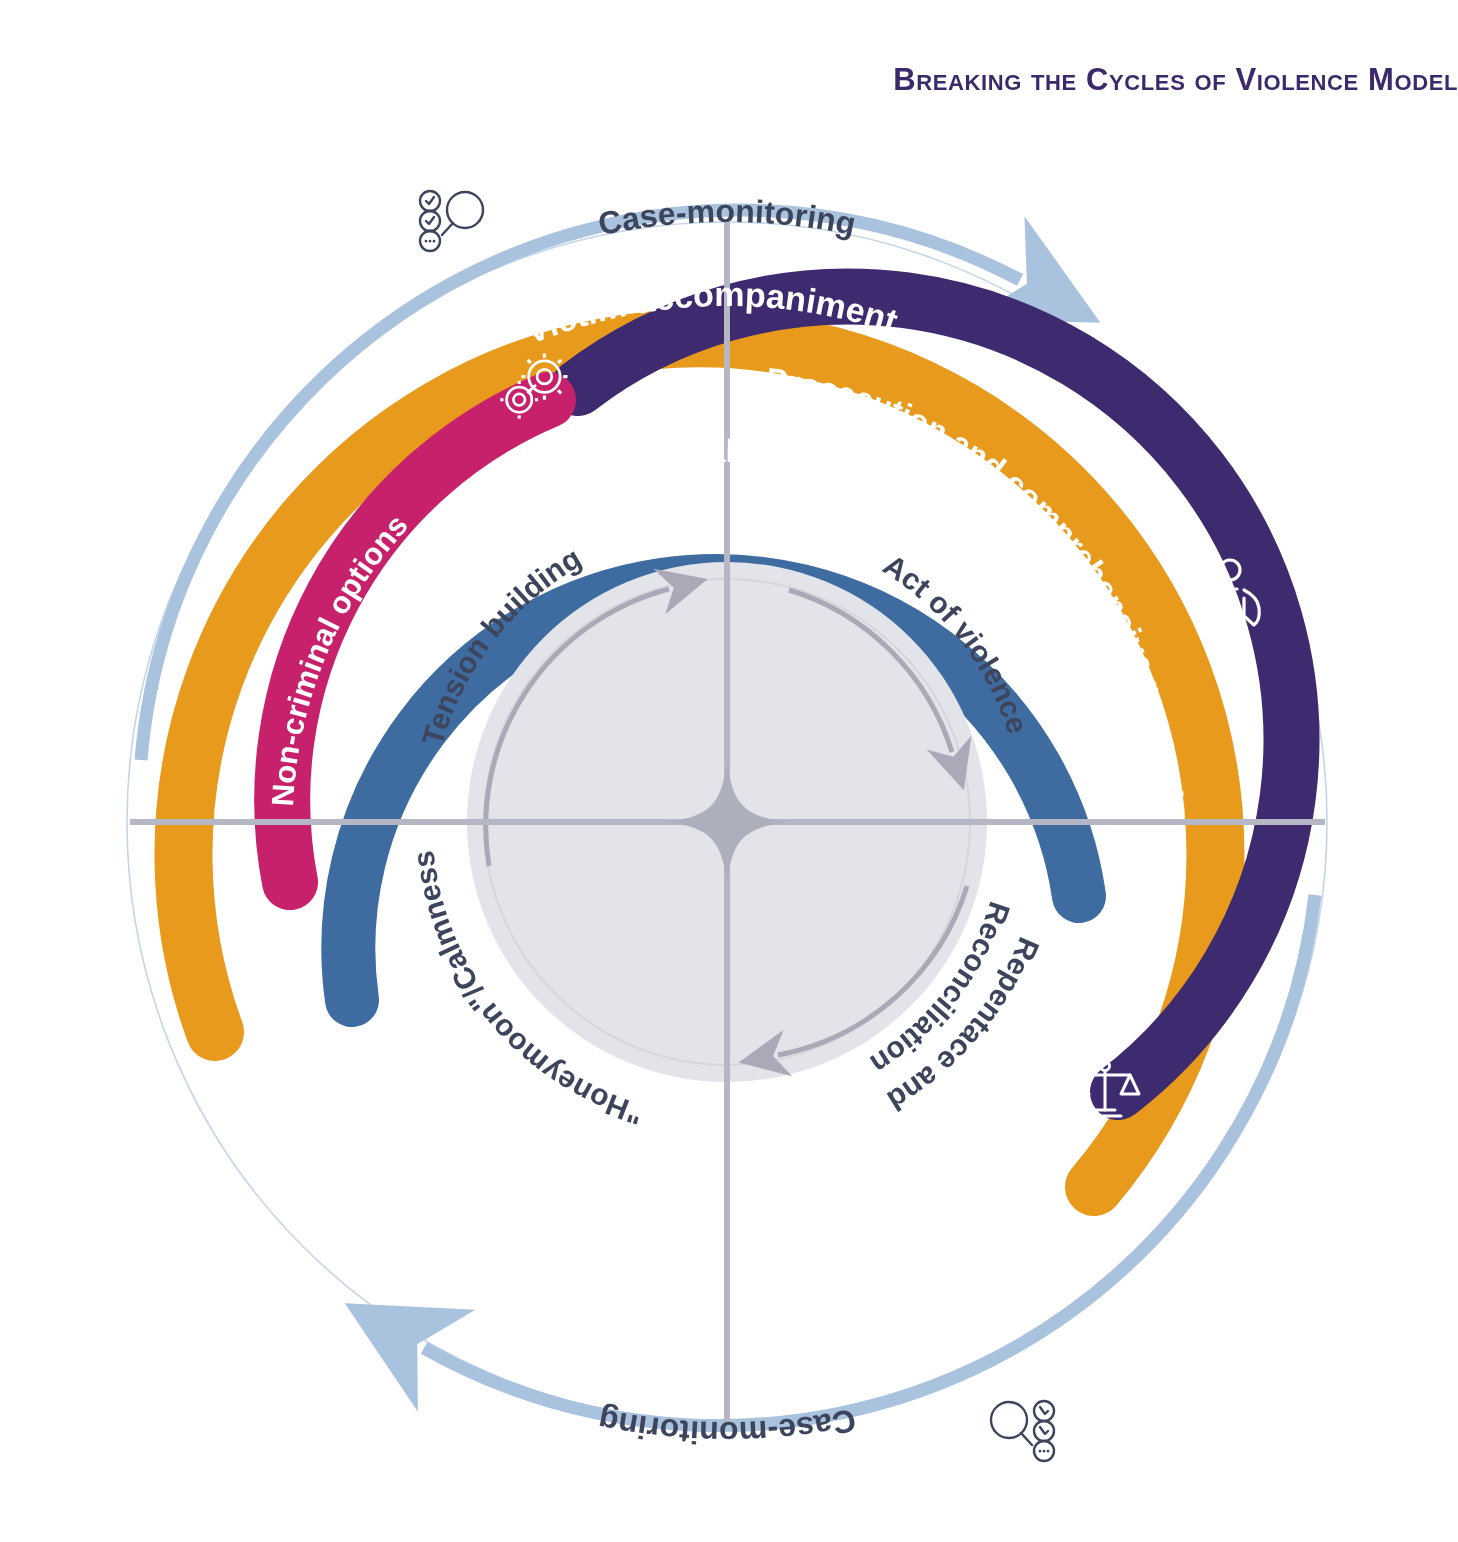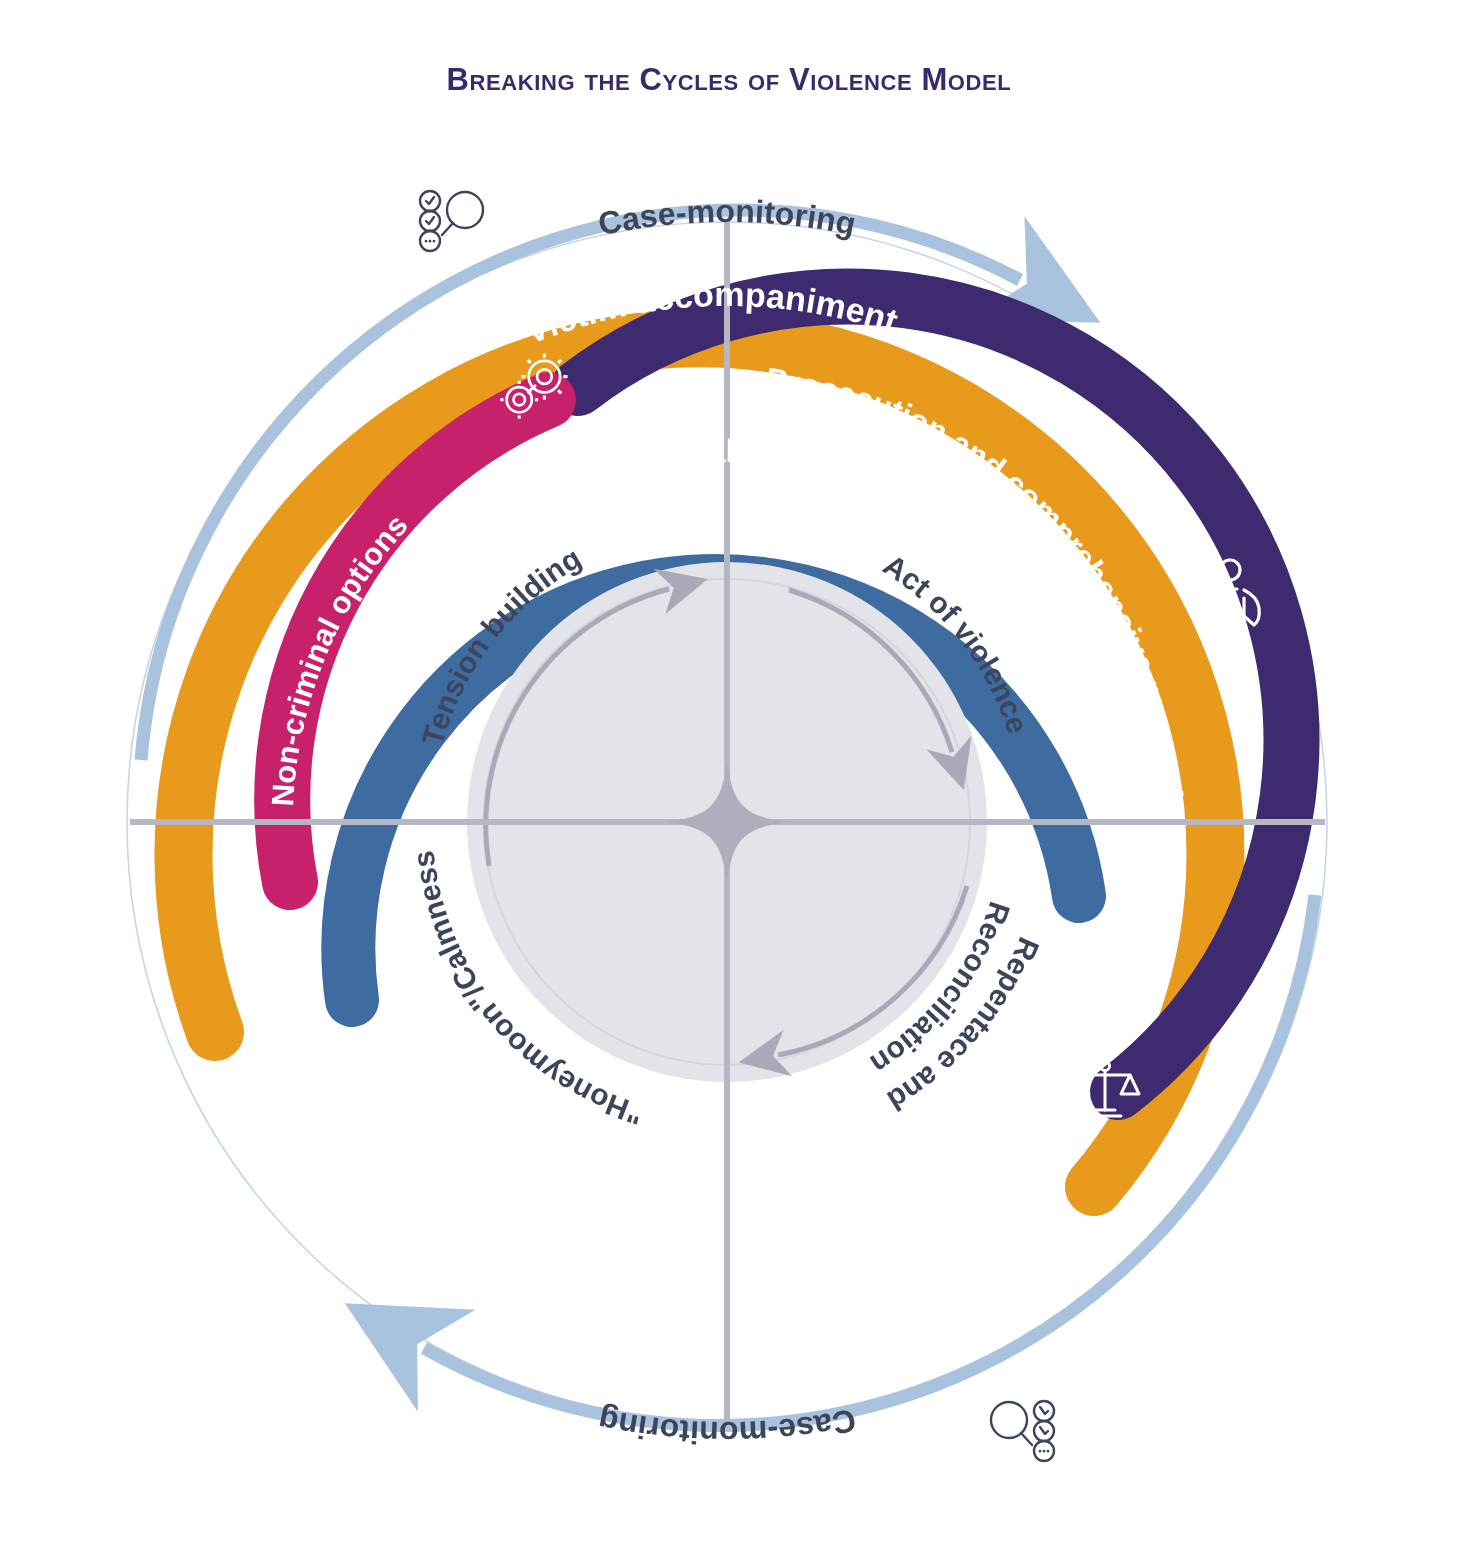--- a/index.html
+++ b/index.html
@@ -17,21 +17,21 @@
   #stage {
     position: relative;
     width: 1458px;
     height: 1542px;
   }
   #title {
     position: absolute;
     top: 62px;
     left: 0;
     width: 1458px;
-    text-align: center;
+    text-align: right;
     font-family: "Liberation Sans", sans-serif;
     font-size: 31px;
     font-weight: bold;
     font-variant: small-caps;
     letter-spacing: 0.6px;
     color: #3b2a6b;
     white-space: nowrap;
   }
   svg#diagram {
     position: absolute;

